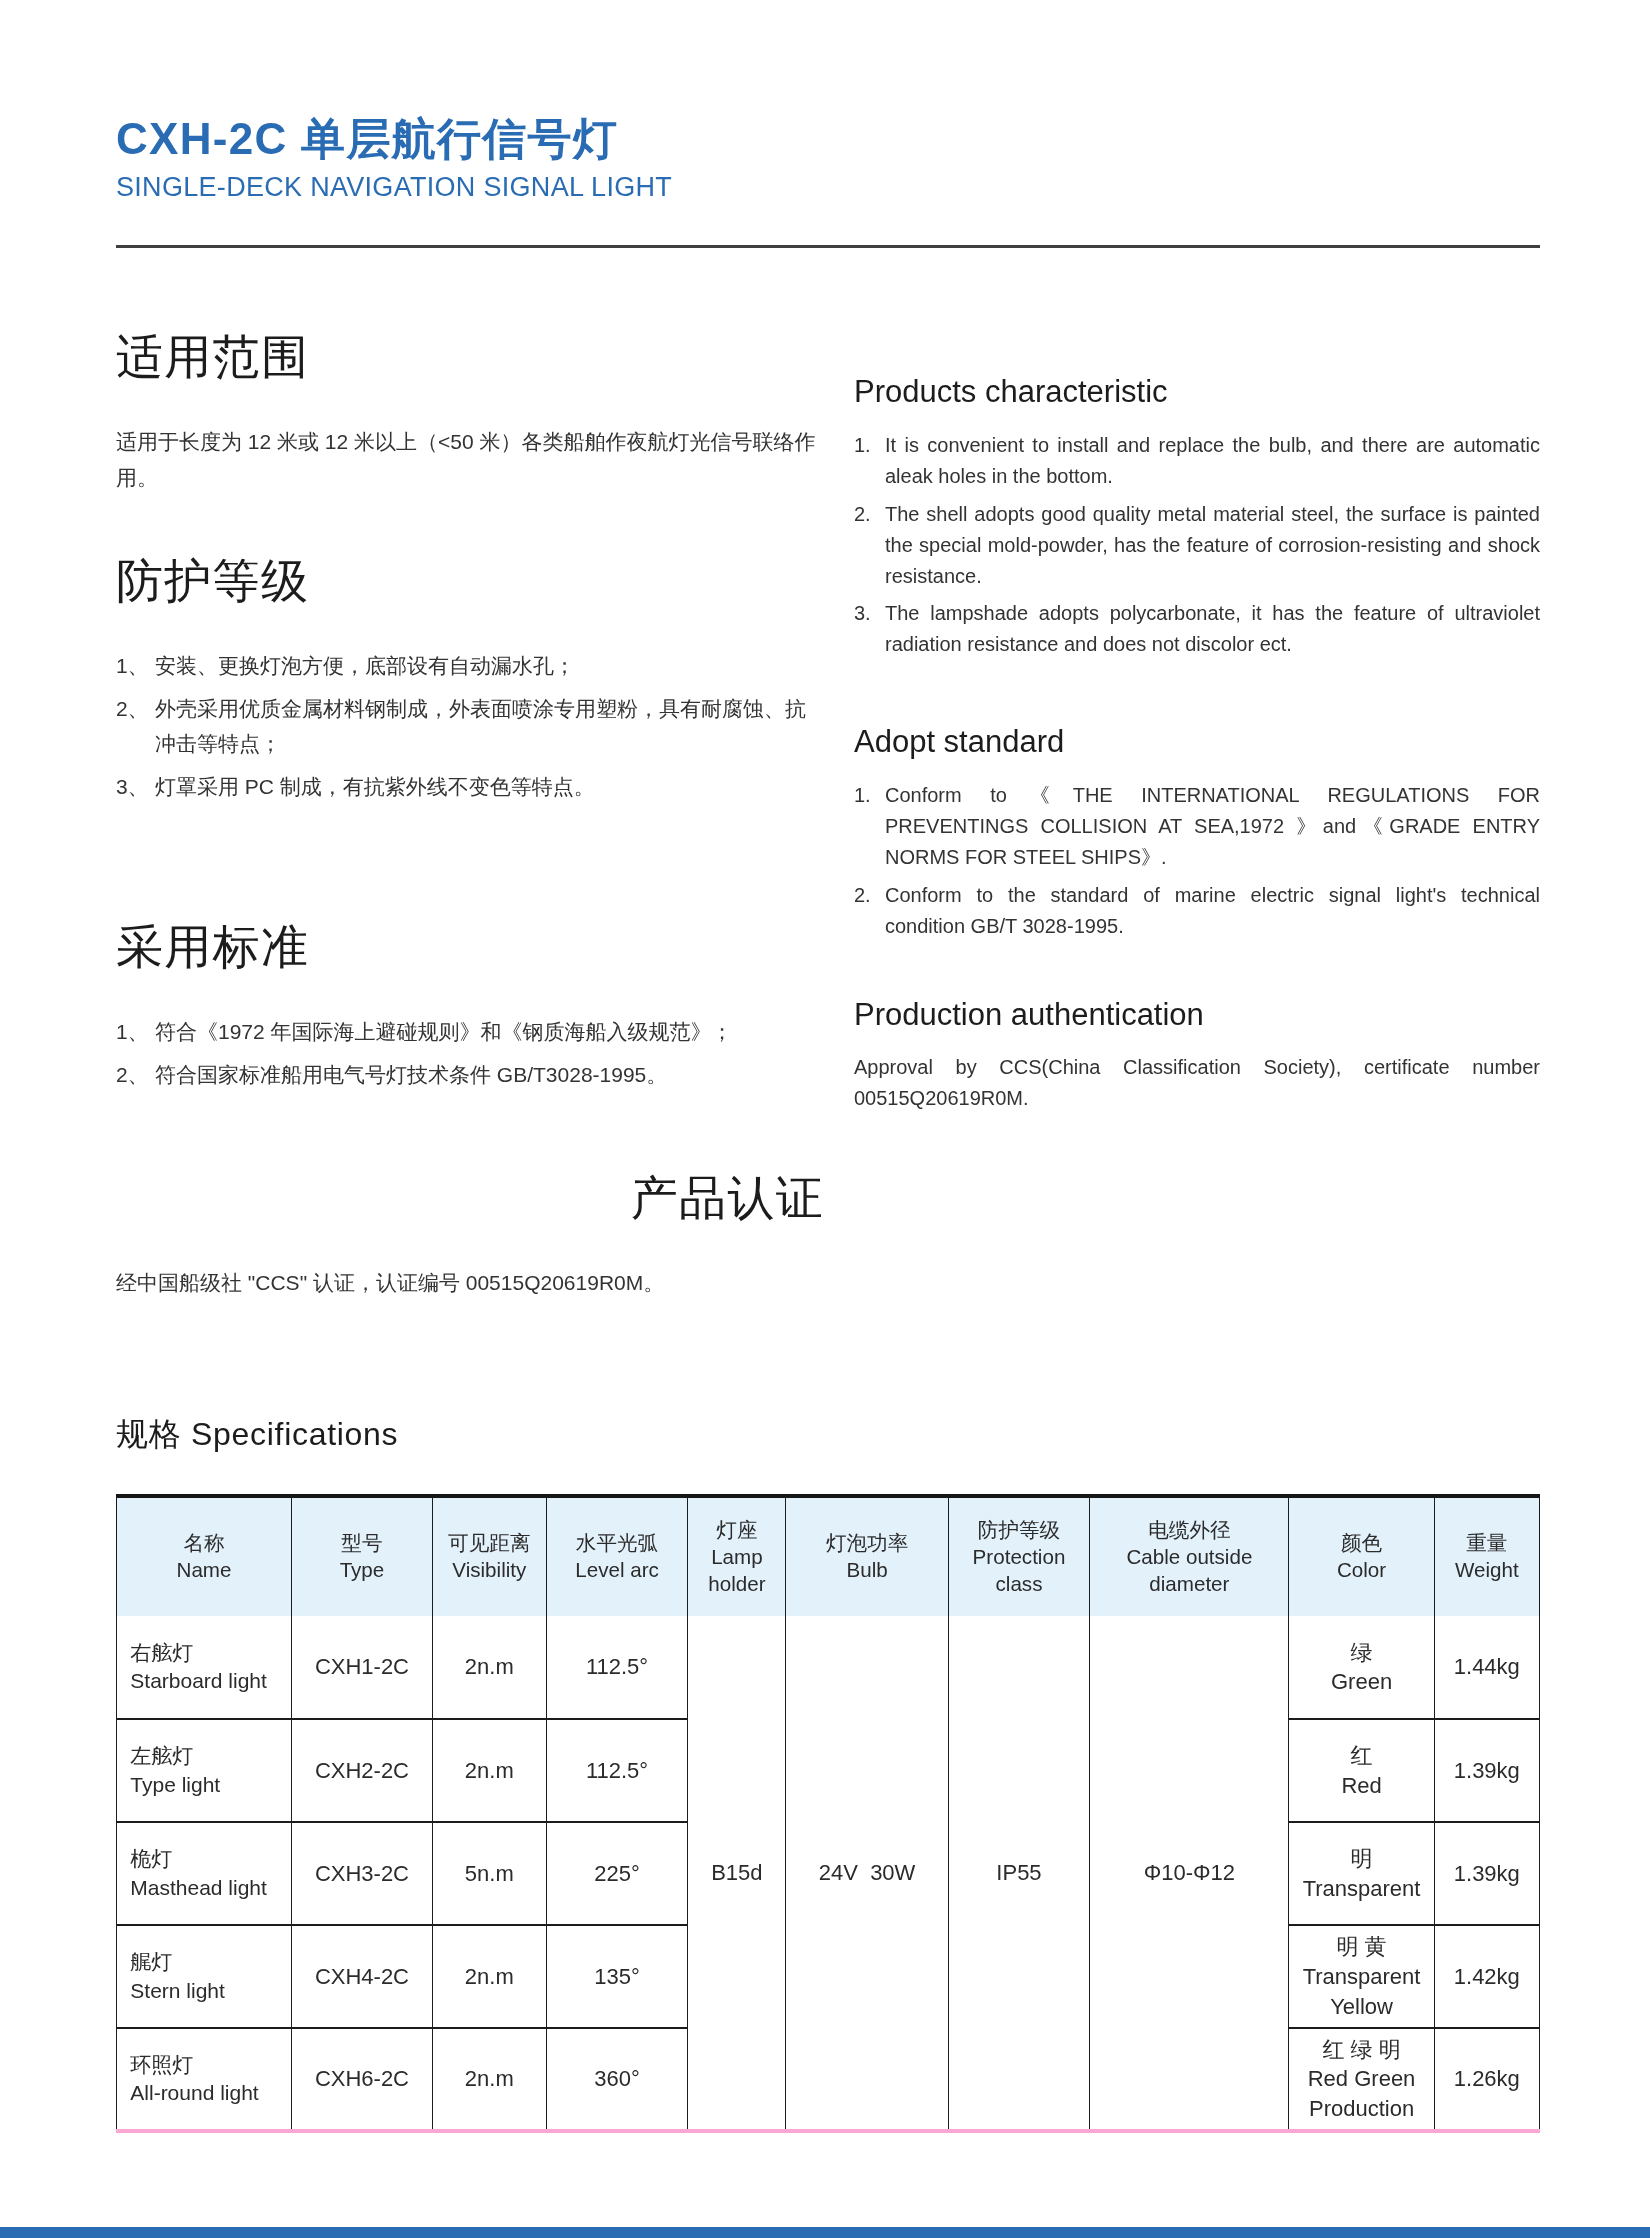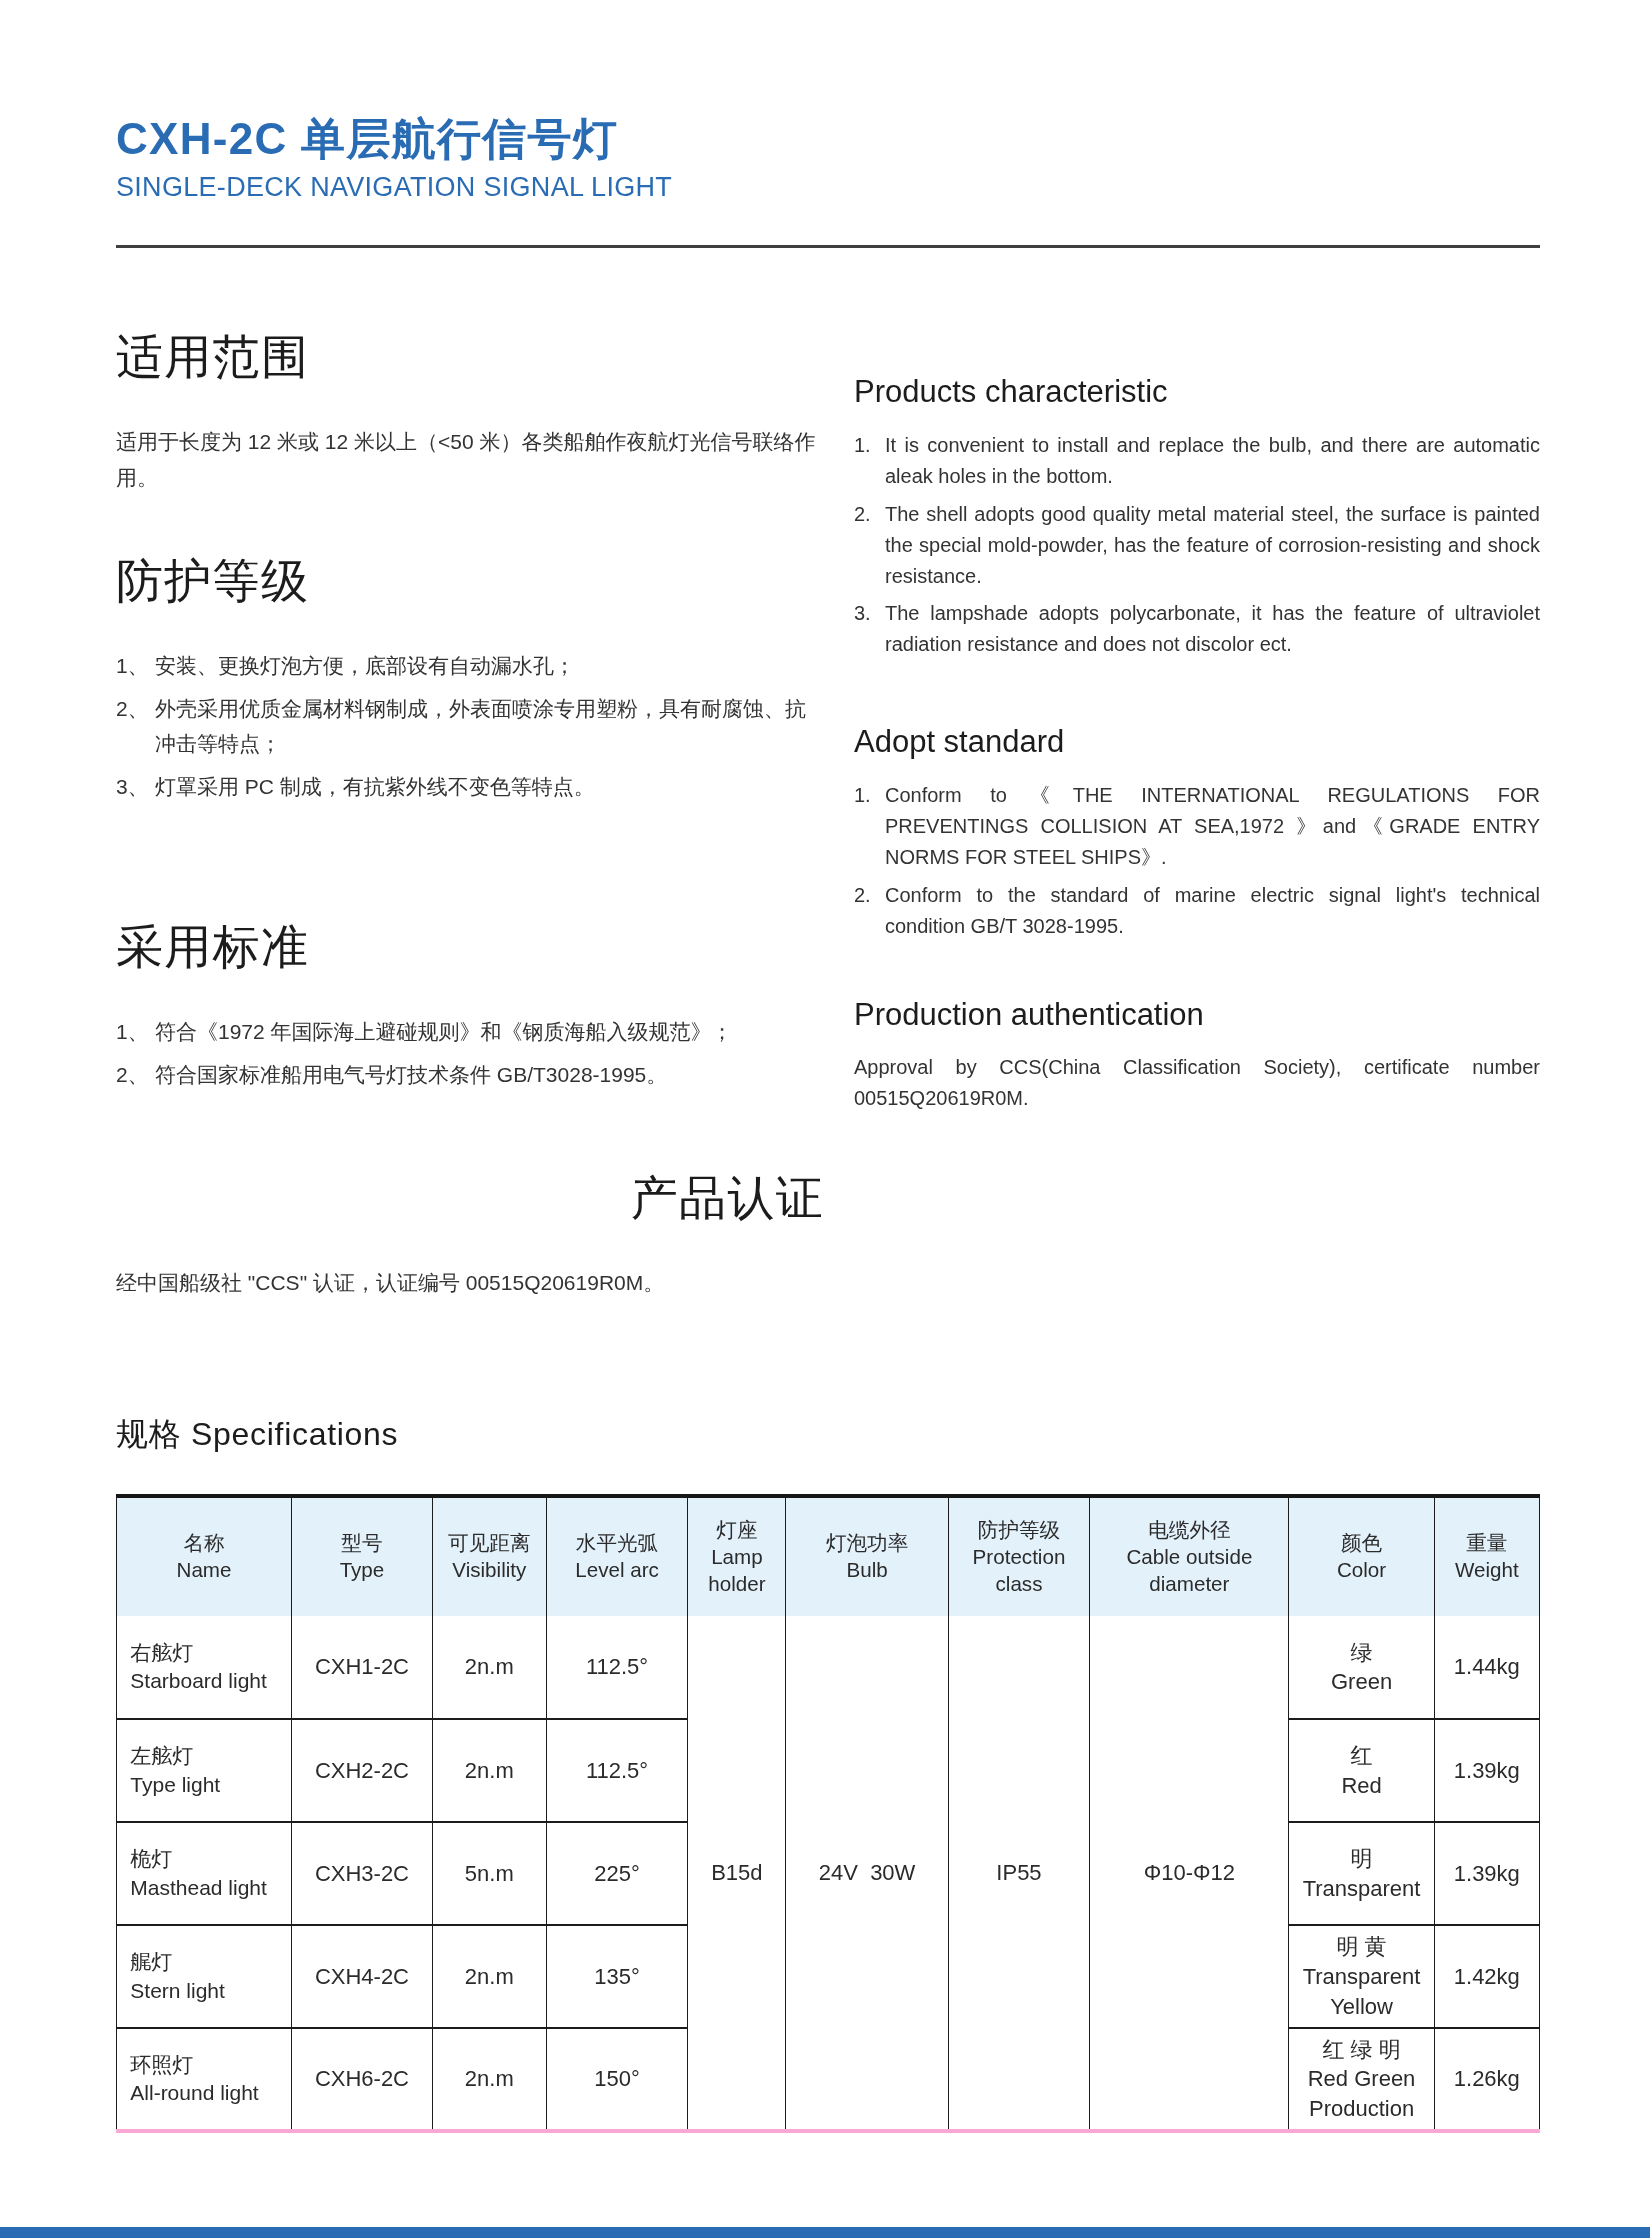--- a/index.html
+++ b/index.html
@@ -301,21 +301,21 @@
               </td>
             <td class="sep">1.42kg</td>
           </tr>
           <tr>
             <td class="name sep cell-2l">
                 <div>环照灯</div>
                 <div>All-round light</div>
               </td>
             <td class="sep">CXH6-2C</td>
             <td class="sep">2n.m</td>
-            <td class="sep">150°</td>
+            <td class="sep">360°</td>
             <td class="sep cell-2l">
                 <div>红 绿 明</div>
                 <div>Red Green Production</div>
               </td>
             <td class="sep">1.26kg</td>
           </tr>
         </tbody>
       </table>
     </section>
 

